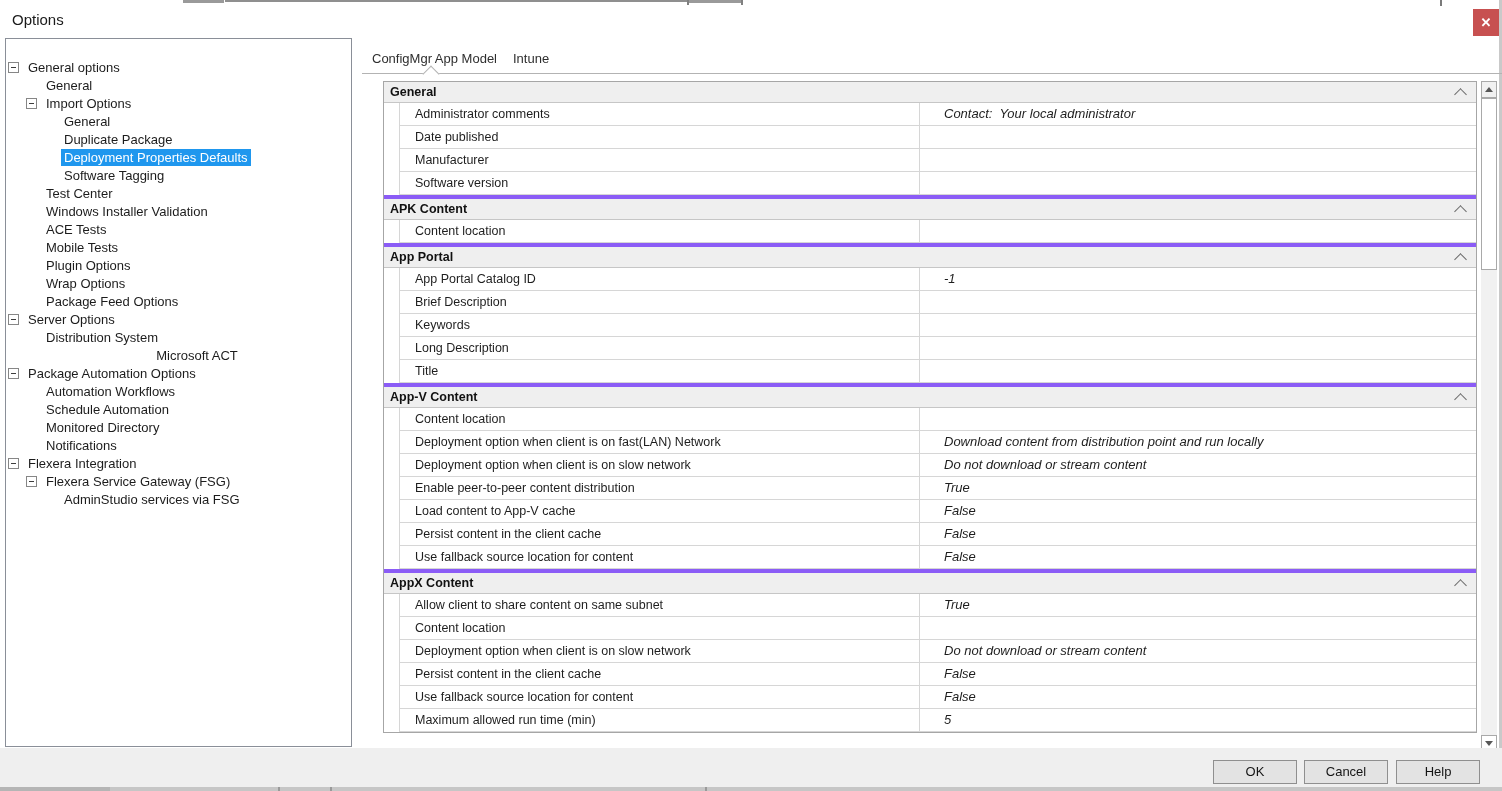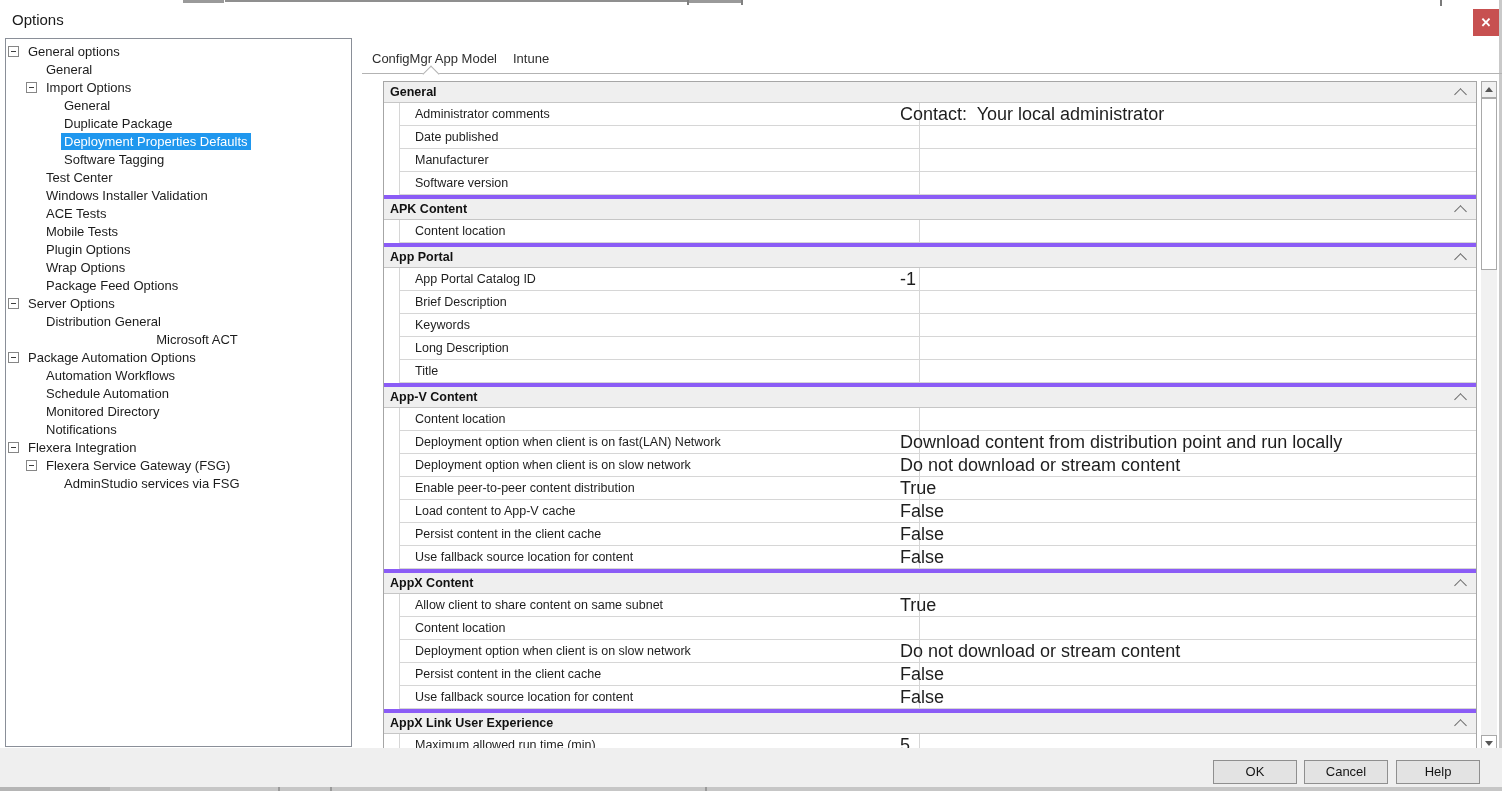--- a/index.html
+++ b/index.html
@@ -14,21 +14,21 @@
   .right-edge{position:absolute;left:1499px;top:0;width:3px;height:791px;background:#c9c9c9;}
 
   
   .dlg-title{position:absolute;left:12px;top:11px;font-size:15px;color:#1b1b1b;}
   .close-btn{position:absolute;left:1473px;top:9px;width:26px;height:27px;background:#c75050;
              display:flex;align-items:center;justify-content:center;cursor:default;}
   .close-btn span{color:#fff;font-size:13px;font-weight:bold;line-height:1;}
 
   
   .tree{position:absolute;left:5px;top:38px;width:347px;height:709px;border:1px solid #8a8f98;
-        box-sizing:border-box;background:#fff;padding-top:4px;overflow:hidden;}
+        box-sizing:border-box;background:#fff;padding-top:20px;overflow:hidden;}
   .tree-item{height:18px;line-height:18px;white-space:nowrap;font-size:13px;color:#1c1c1c;}
   .expander{display:inline-block;width:11px;height:11px;border:1px solid #868686;background:#fff;
             box-sizing:border-box;margin-right:6px;position:relative;top:1px;}
   .expander::after{content:"";position:absolute;left:2px;right:2px;top:4px;height:1px;background:#3d3d3d;}
   .spacer{display:inline-block;width:17px;}
   .tree-label{padding:1px 3px;}
   .tree-label.selected{background:#1f97ee;color:#ffffff;margin-top:24px;}
 
   
   .tab{position:absolute;top:51px;font-size:13px;color:#2e2e2e;cursor:default;}
@@ -41,21 +41,21 @@
         box-sizing:border-box;background:#fff;}
   .sec-header{position:relative;height:20px;background:#efefef;border-bottom:1px solid #c6c6c6;border-top:4px solid #8b5cf6;}
   .sec-header:first-child{border-top:none;}
   .sec-title{position:absolute;left:6px;top:3px;font-size:12.5px;font-weight:bold;color:#111;}
   .chev{position:absolute;right:11px;top:8px;width:8px;height:8px;border-top:1px solid #6b6b6b;
         border-left:1px solid #6b6b6b;transform:rotate(45deg);}
   .prop-row{position:relative;height:22px;margin-left:15px;border-bottom:1px solid #d6d6d6;
             border-left:1px solid #d6d6d6;background:#fff;padding-left:28px;}
   .pname{position:absolute;left:15px;top:0;line-height:22px;font-size:12.5px;color:#1e1e1e;white-space:nowrap;}
   .psep{position:absolute;left:519px;top:0;bottom:0;width:1px;background:#d6d6d6;}
-  .pval{position:absolute;left:500px;top:0;line-height:22px;font-size:18px;color:#1e1e1e;white-space:pre;}
+  .pval{position:absolute;left:544px;top:0;line-height:22px;font-size:13px;color:#1e1e1e;white-space:pre;font-style:italic;}
 
   
   .vscroll{position:absolute;left:1481px;top:81px;width:16px;height:671px;background:#f1f1f1;}
   .sb-btn{position:absolute;left:0;width:16px;height:17px;box-sizing:border-box;border:1px solid #a9a9a9;
           display:flex;align-items:center;justify-content:center;background:#f1f1f1;}
   .sb-up{top:0;}
   .sb-down{bottom:0;background:#ffffff;}
   .tri-up{width:0;height:0;border-left:4px solid transparent;border-right:4px solid transparent;border-bottom:5px solid #575757;}
   .tri-down{width:0;height:0;border-left:4px solid transparent;border-right:4px solid transparent;border-top:5px solid #575757;}
   .sb-thumb{position:absolute;left:0;top:17px;width:16px;height:172px;background:#ffffff;
@@ -96,21 +96,21 @@
       <div class="tree-item" style="padding-left: 38px;"><span class="spacer"></span><span class="tree-label selected">Deployment Properties Defaults</span></div>
       <div class="tree-item" style="padding-left: 38px;"><span class="spacer"></span><span class="tree-label">Software Tagging</span></div>
       <div class="tree-item" style="padding-left: 20px;"><span class="spacer"></span><span class="tree-label">Test Center</span></div>
       <div class="tree-item" style="padding-left: 20px;"><span class="spacer"></span><span class="tree-label">Windows Installer Validation</span></div>
       <div class="tree-item" style="padding-left: 20px;"><span class="spacer"></span><span class="tree-label">ACE Tests</span></div>
       <div class="tree-item" style="padding-left: 20px;"><span class="spacer"></span><span class="tree-label">Mobile Tests</span></div>
       <div class="tree-item" style="padding-left: 20px;"><span class="spacer"></span><span class="tree-label">Plugin Options</span></div>
       <div class="tree-item" style="padding-left: 20px;"><span class="spacer"></span><span class="tree-label">Wrap Options</span></div>
       <div class="tree-item" style="padding-left: 20px;"><span class="spacer"></span><span class="tree-label">Package Feed Options</span></div>
       <div class="tree-item" style="padding-left: 2px;"><span class="expander"></span><span class="tree-label">Server Options</span></div>
-      <div class="tree-item" style="padding-left: 20px;"><span class="spacer"></span><span class="tree-label">Distribution General</span></div>
+      <div class="tree-item" style="padding-left: 20px;"><span class="spacer"></span><span class="tree-label">Distribution System</span></div>
       <div class="tree-item" style="padding-left: 20px; text-align: center;"><span class="spacer"></span><span class="tree-label">Microsoft ACT</span></div>
       <div class="tree-item" style="padding-left: 2px;"><span class="expander"></span><span class="tree-label">Package Automation Options</span></div>
       <div class="tree-item" style="padding-left: 20px;"><span class="spacer"></span><span class="tree-label">Automation Workflows</span></div>
       <div class="tree-item" style="padding-left: 20px;"><span class="spacer"></span><span class="tree-label">Schedule Automation</span></div>
       <div class="tree-item" style="padding-left: 20px;"><span class="spacer"></span><span class="tree-label">Monitored Directory</span></div>
       <div class="tree-item" style="padding-left: 20px;"><span class="spacer"></span><span class="tree-label">Notifications</span></div>
       <div class="tree-item" style="padding-left: 2px;"><span class="expander"></span><span class="tree-label">Flexera Integration</span></div>
       <div class="tree-item" style="padding-left: 20px;"><span class="expander"></span><span class="tree-label">Flexera Service Gateway (FSG)</span></div>
       <div class="tree-item" style="padding-left: 38px;"><span class="spacer"></span><span class="tree-label">AdminStudio services via FSG</span></div>
     </div>
@@ -244,24 +244,20 @@
       <div class="prop-row">
         <span class="pname">Persist content in the client cache</span>
         <span class="psep"></span>
         <span class="pval">False</span>
       </div>
       <div class="prop-row">
         <span class="pname">Use fallback source location for content</span>
         <span class="psep"></span>
         <span class="pval">False</span>
       </div>
-      <div class="sec-header">
-        <span class="sec-title">AppX Link User Experience</span>
-        <span class="chev"></span>
-      </div>
       <div class="prop-row">
         <span class="pname">Maximum allowed run time (min)</span>
         <span class="psep"></span>
         <span class="pval">5</span>
       </div>
     </div>
 
   <div class="vscroll">
     <div class="sb-btn sb-up">
       <span class="tri-up"></span>

